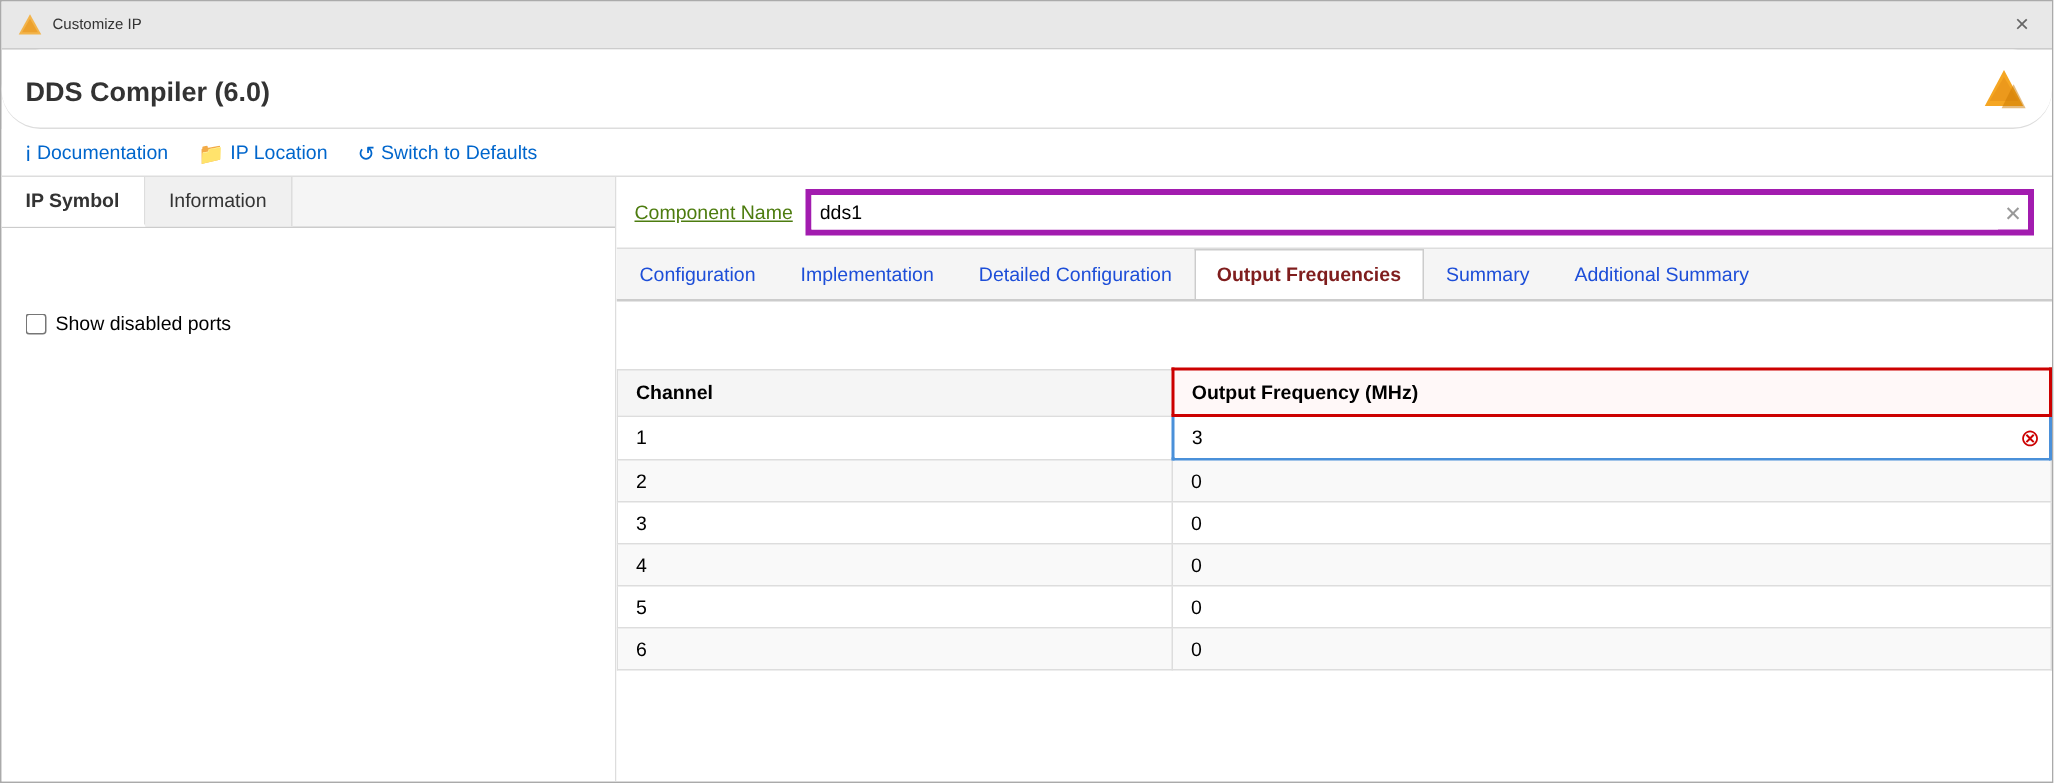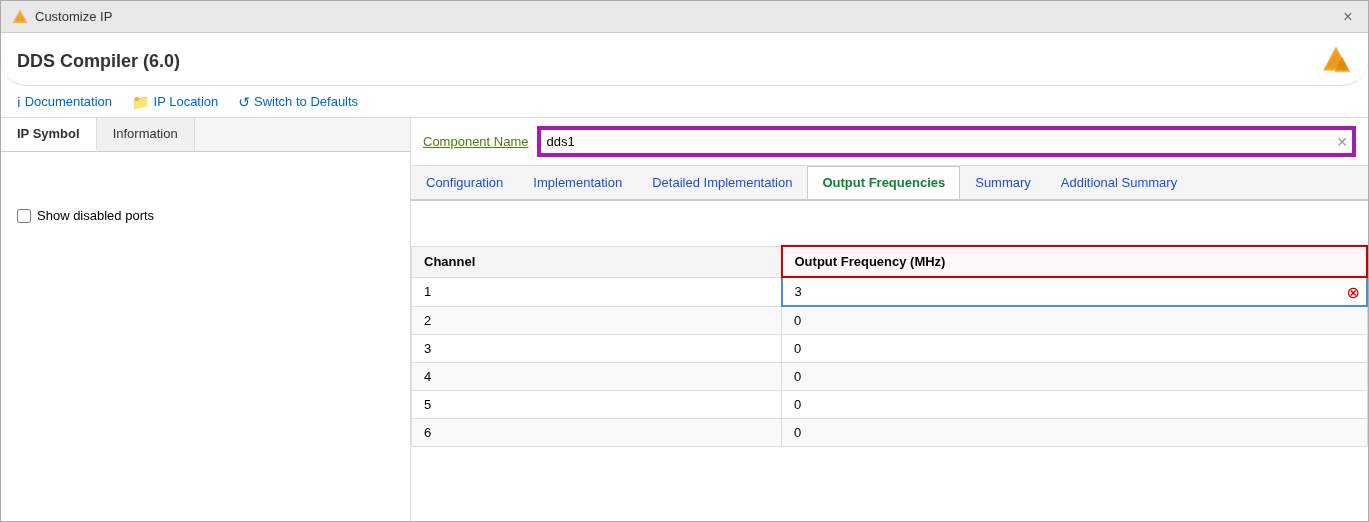--- a/index.html
+++ b/index.html
@@ -33,21 +33,21 @@
     .title-bar-left {
       display: flex;
       align-items: center;
       gap: 6px;
     }
     .title-bar-logo {
       width: 18px;
       height: 18px;
     }
     .title-bar-title {
-      font-size: 13px;
+      font-size: 10px;
       font-weight: normal;
       color: #333;
     }
     .close-btn {
       width: 20px;
       height: 20px;
       display: flex;
       align-items: center;
       justify-content: center;
       cursor: pointer;
@@ -200,21 +200,21 @@
       font-size: 13px;
       color: #1d4ed8;
       border: 1px solid transparent;
       white-space: nowrap;
     }
     .content-tab.active {
       background: #fff;
       border: 1px solid #ccc;
       border-bottom: 2px solid #fff;
       font-weight: bold;
-      color: #15803d;
+      color: #7f1d1d;
       margin-bottom: -2px;
     }
 
     .table-area {
       flex: 1;
       overflow-y: auto;
     }
     table {
       width: 100%;
       border-collapse: collapse;
@@ -333,21 +333,21 @@
         <span class="component-name-label">Component Name</span>
         <div class="component-name-input-wrap">
           <input class="component-name-input" type="text" value="dds1" style="">
           <span class="component-name-clear">✕</span>
         </div>
       </div>
 
       <div class="content-tabs" id="content-tabs">
           <div class="content-tab">Configuration</div>
           <div class="content-tab">Implementation</div>
-          <div class="content-tab">Detailed Implementation</div>
+          <div class="content-tab">Detailed Configuration</div>
           <div class="content-tab active">Output Frequencies</div>
           <div class="content-tab">Summary</div>
           <div class="content-tab">Additional Summary</div>
         </div>
 
       <div class="table-area">
         <table>
           <thead>
             <tr>
               <th class="channel-col">Channel</th>

